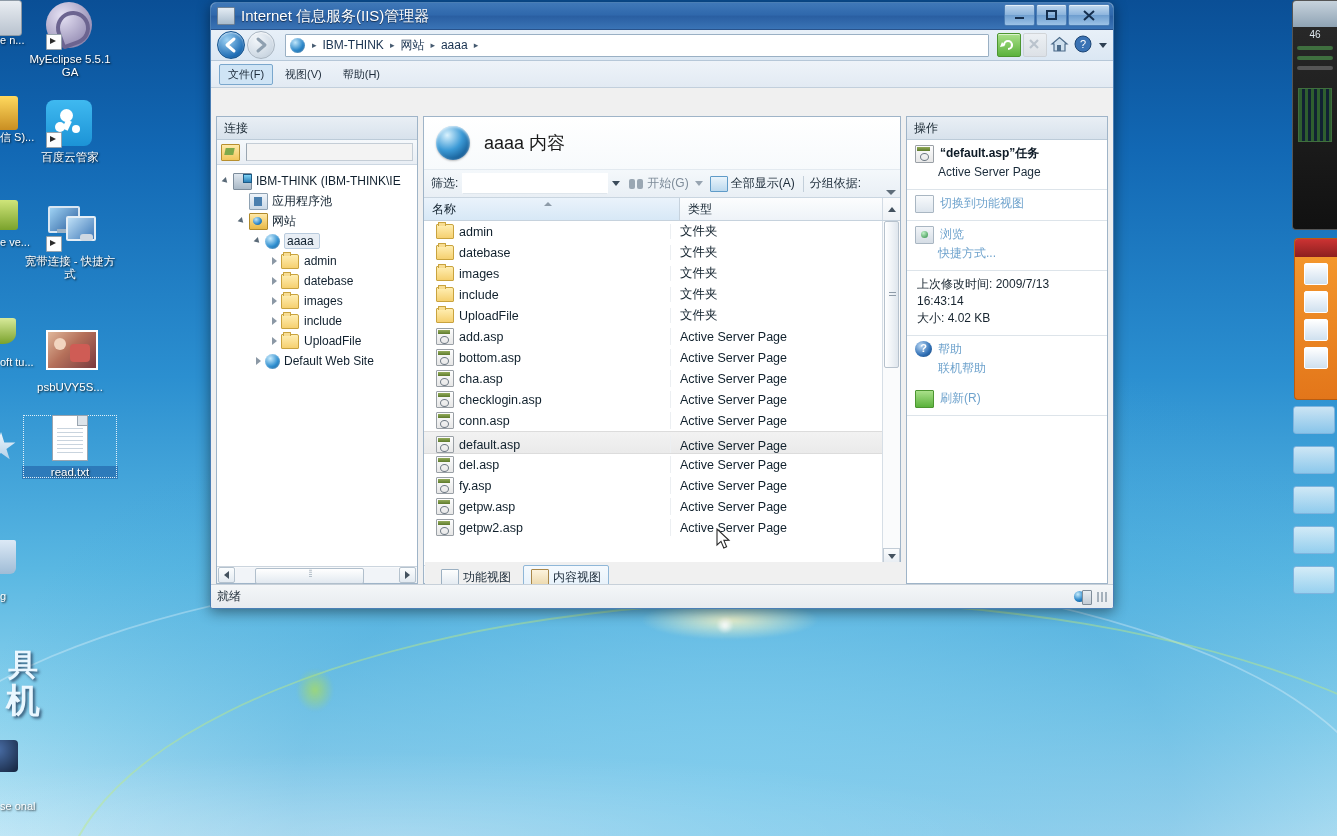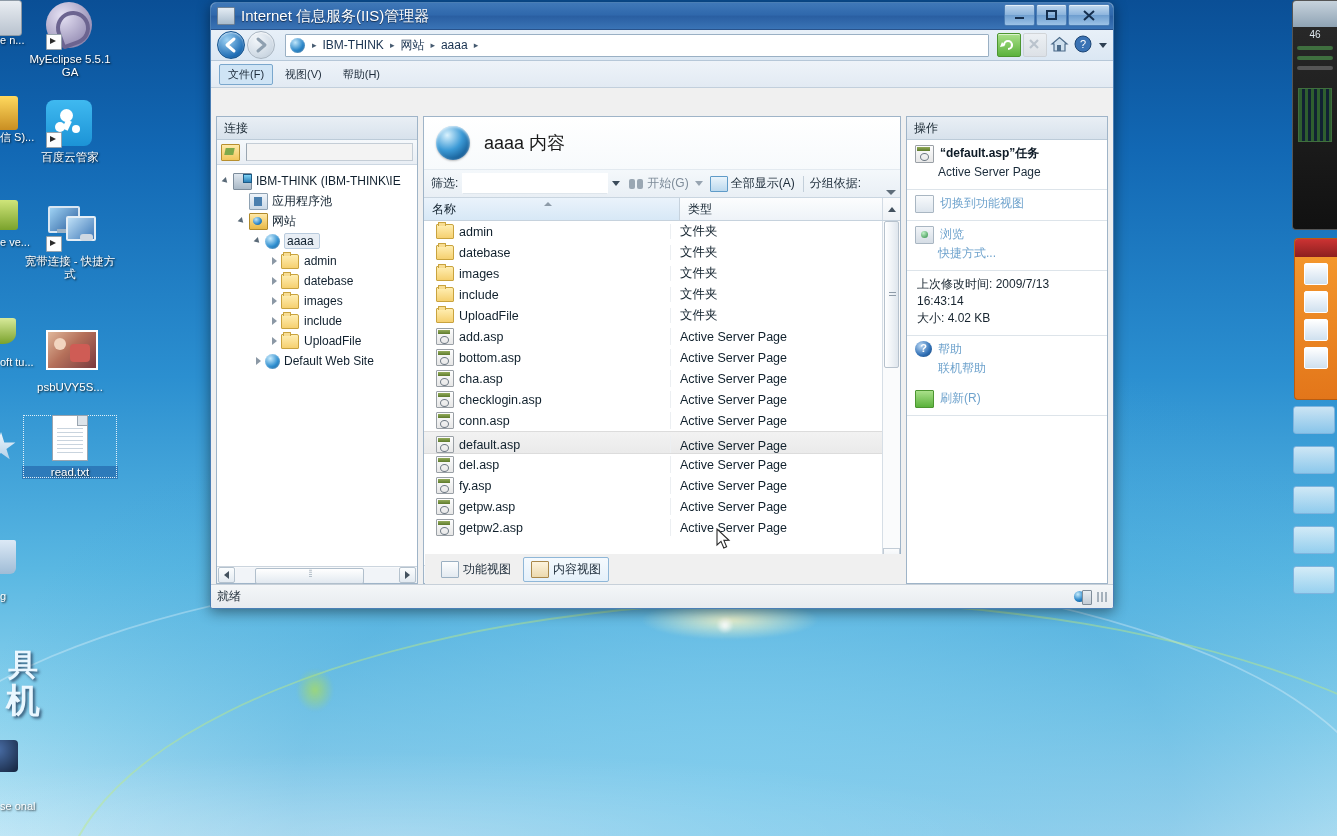--- a/index.html
+++ b/index.html
@@ -729,21 +729,21 @@
           <div class="act-row">
             <span class="act-ico refresh"></span>
             <span class="act-link dim">刷新(R)</span>
           </div>
         </div>
 
       </div>
     </div>
   </div>
 
-  <div class="viewbar" style="position:absolute;left:214px;bottom:24px;width:470px;">
+  <div class="viewbar" style="position:absolute;left:214px;bottom:16px;width:470px;">
     <div class="vtab">
       <span class="vt-ico"></span>
       <span>功能视图</span>
     </div>
     <div class="vtab sel">
       <span class="vt-ico content"></span>
       <span>内容视图</span>
     </div>
   </div>
 

